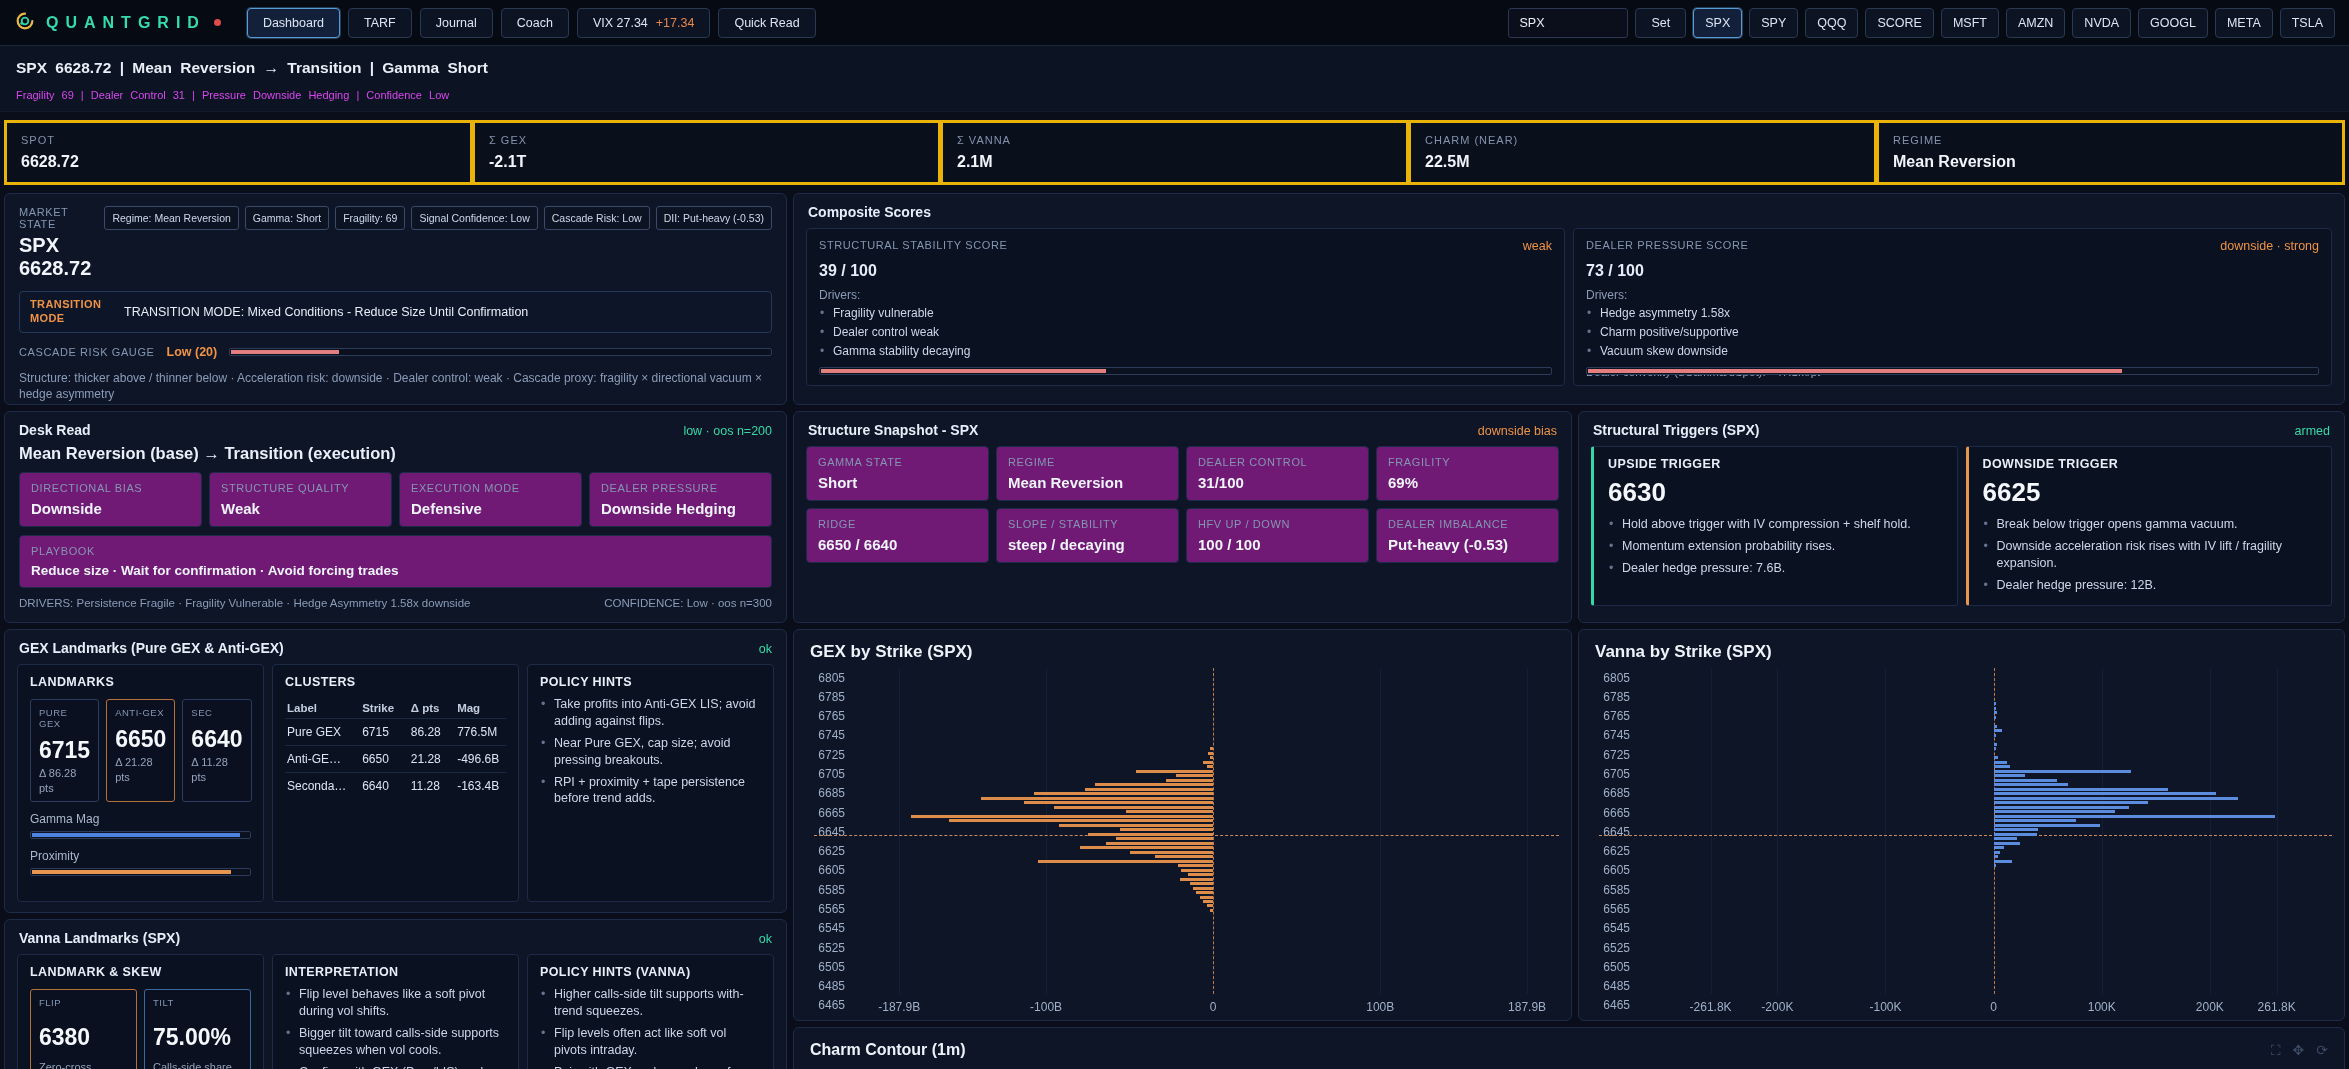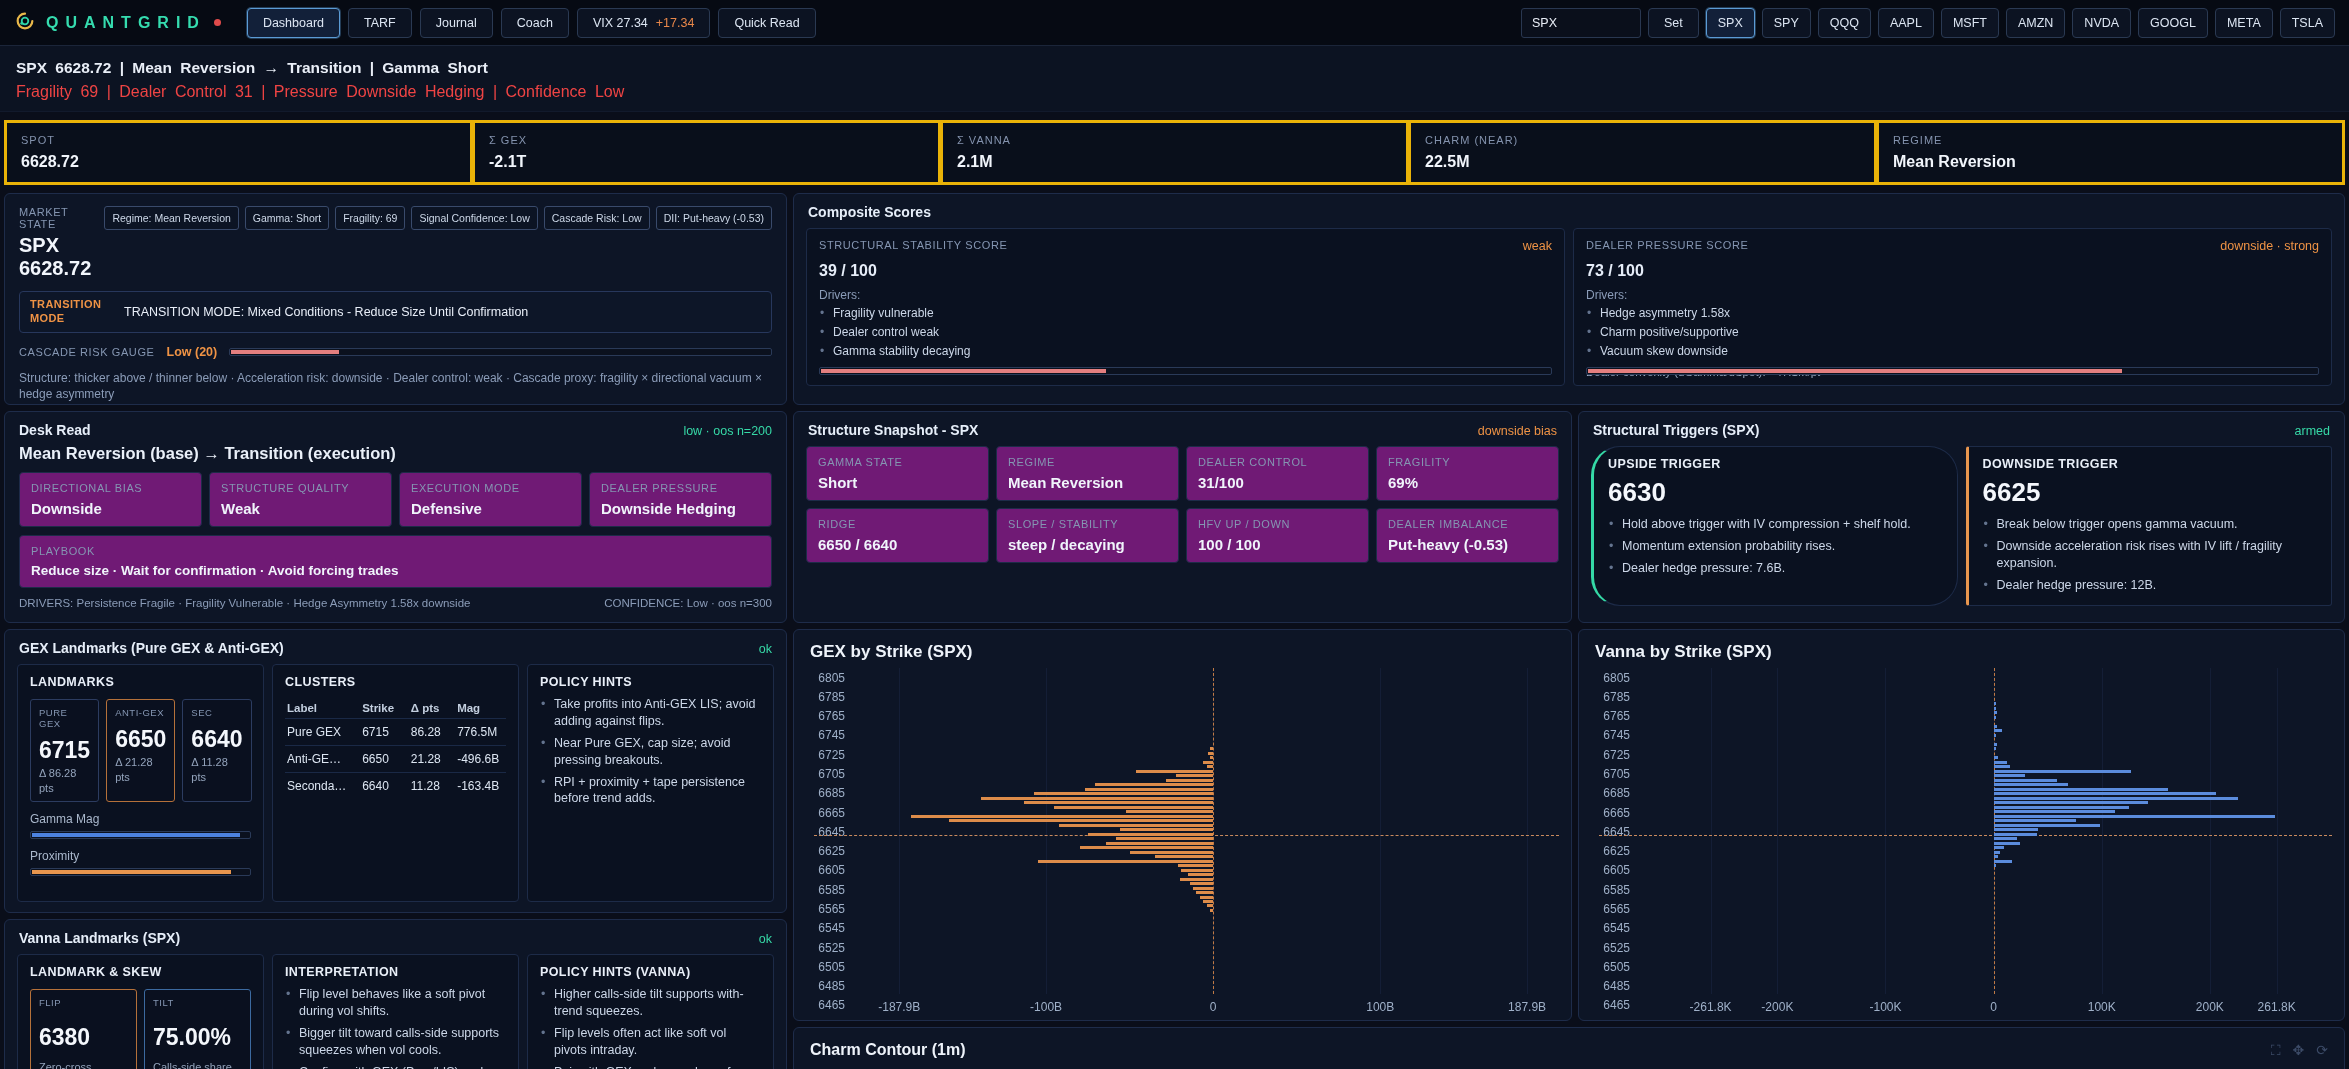--- a/index.html
+++ b/index.html
@@ -26,21 +26,21 @@
   .vix-chg { color:#e8874a; margin-left:8px; }
   .tb-right { margin-left:auto; display:flex; align-items:center; gap:7px; }
   .sym-input {
     background:#0a0f1b; border:1px solid #293750; border-radius:3px; color:#e9eef7;
     font-size:12.5px; padding:7px 10px; width:120px; font-family:"Liberation Sans", sans-serif;
   }
   .tick-btn { padding:7px 11px; }
   
   .header-band { background:#0c1322; padding:13px 16px 10px; border-bottom:1px solid #121a2c; }
   .header-line1 { font-size:15.5px; font-weight:bold; color:#e9eef7; word-spacing:4px; }
-  .header-line2 { font-size:16px; color:#ef4444; margin-top:6px; word-spacing:4px; }
+  .header-line2 { font-size:11px; color:#d946ef; margin-top:12px; word-spacing:4px; }
   
   .stats-row { display:flex; margin:8px 4px 0; }
   .stat-cell {
     flex:1; background:#090f1b; border:3px solid #eab308; padding:11px 14px; margin-left:-1px;
   }
   .stat-cell:first-child { margin-left:0; }
   .stat-label { font-size:11px; color:#8493ae; letter-spacing:1px; }
   .stat-value { font-size:16px; font-weight:bold; color:#f1f5fb; margin-top:7px; }
   
   .main {
@@ -90,21 +90,21 @@
   .desk-headline { font-size:16.5px; font-weight:bold; color:#eaf0f9; padding:0 14px; }
   .desk-minis { display:grid; grid-template-columns:repeat(4,1fr); gap:7px; padding:9px 14px 0; }
   .playbook { margin:8px 14px 0; }
   .playbook .val { font-size:13.5px; }
   .desk-foot { display:flex; justify-content:space-between; padding:9px 14px; font-size:11.5px; color:#8b9cb8; }
   
   .snap-grid { display:grid; grid-template-columns:repeat(4,1fr); gap:7px; padding:2px 12px 10px; }
   
   .trig-grid { display:grid; grid-template-columns:1fr 1fr; gap:8px; padding:2px 12px 10px; }
   .trig-card { background:#0a1120; border:1px solid #1d2b48; border-radius:3px; padding:10px 14px; min-height:160px; }
-  .trig-card.up { border-left:3px solid #35d9a6;border-radius:29px; }
+  .trig-card.up { border-left:3px solid #35d9a6; }
   .trig-card.down { border-left:3px solid #e8964e; }
   .trig-label { font-size:12.5px; font-weight:bold; color:#e9eff8; letter-spacing:.4px; }
   .trig-value { font-size:26px; font-weight:bold; color:#f4f7fc; margin-top:6px; }
   .trig-card ul.bullets { margin-top:8px; }
   
   .side-stack { grid-row:3/5; grid-column:1; display:flex; flex-direction:column; gap:6px; }
   .lm-cols { display:grid; grid-template-columns:1fr 1fr 1fr; gap:8px; padding:2px 12px 10px; flex:1; }
   .lm-card { background:#0a1120; border:1px solid #1d2b48; border-radius:4px; padding:10px 12px; overflow:hidden; }
   .lm-card-title { font-size:12.5px; font-weight:bold; color:#e9eff8; letter-spacing:.4px; }
   .tiles { display:flex; gap:7px; margin-top:10px; }
@@ -162,21 +162,21 @@
   <button class="tb-btn">
     <span>VIX 27.34</span><span class="vix-chg">+17.34</span>
   </button>
   <button class="tb-btn">Quick Read</button>
   <div class="tb-right">
     <input class="sym-input" value="SPX" style="">
     <button class="tb-btn">Set</button>
     <button class="tb-btn tick-btn active">SPX</button>
     <button class="tb-btn tick-btn">SPY</button>
     <button class="tb-btn tick-btn">QQQ</button>
-    <button class="tb-btn tick-btn">AAPL</button>
+    <button class="tb-btn tick-btn">SCORE</button>
     <button class="tb-btn tick-btn">MSFT</button>
     <button class="tb-btn tick-btn">AMZN</button>
     <button class="tb-btn tick-btn">NVDA</button>
     <button class="tb-btn tick-btn">GOOGL</button>
     <button class="tb-btn tick-btn">META</button>
     <button class="tb-btn tick-btn">TSLA</button>
   </div>
 </div>
 
 <div class="header-band">

